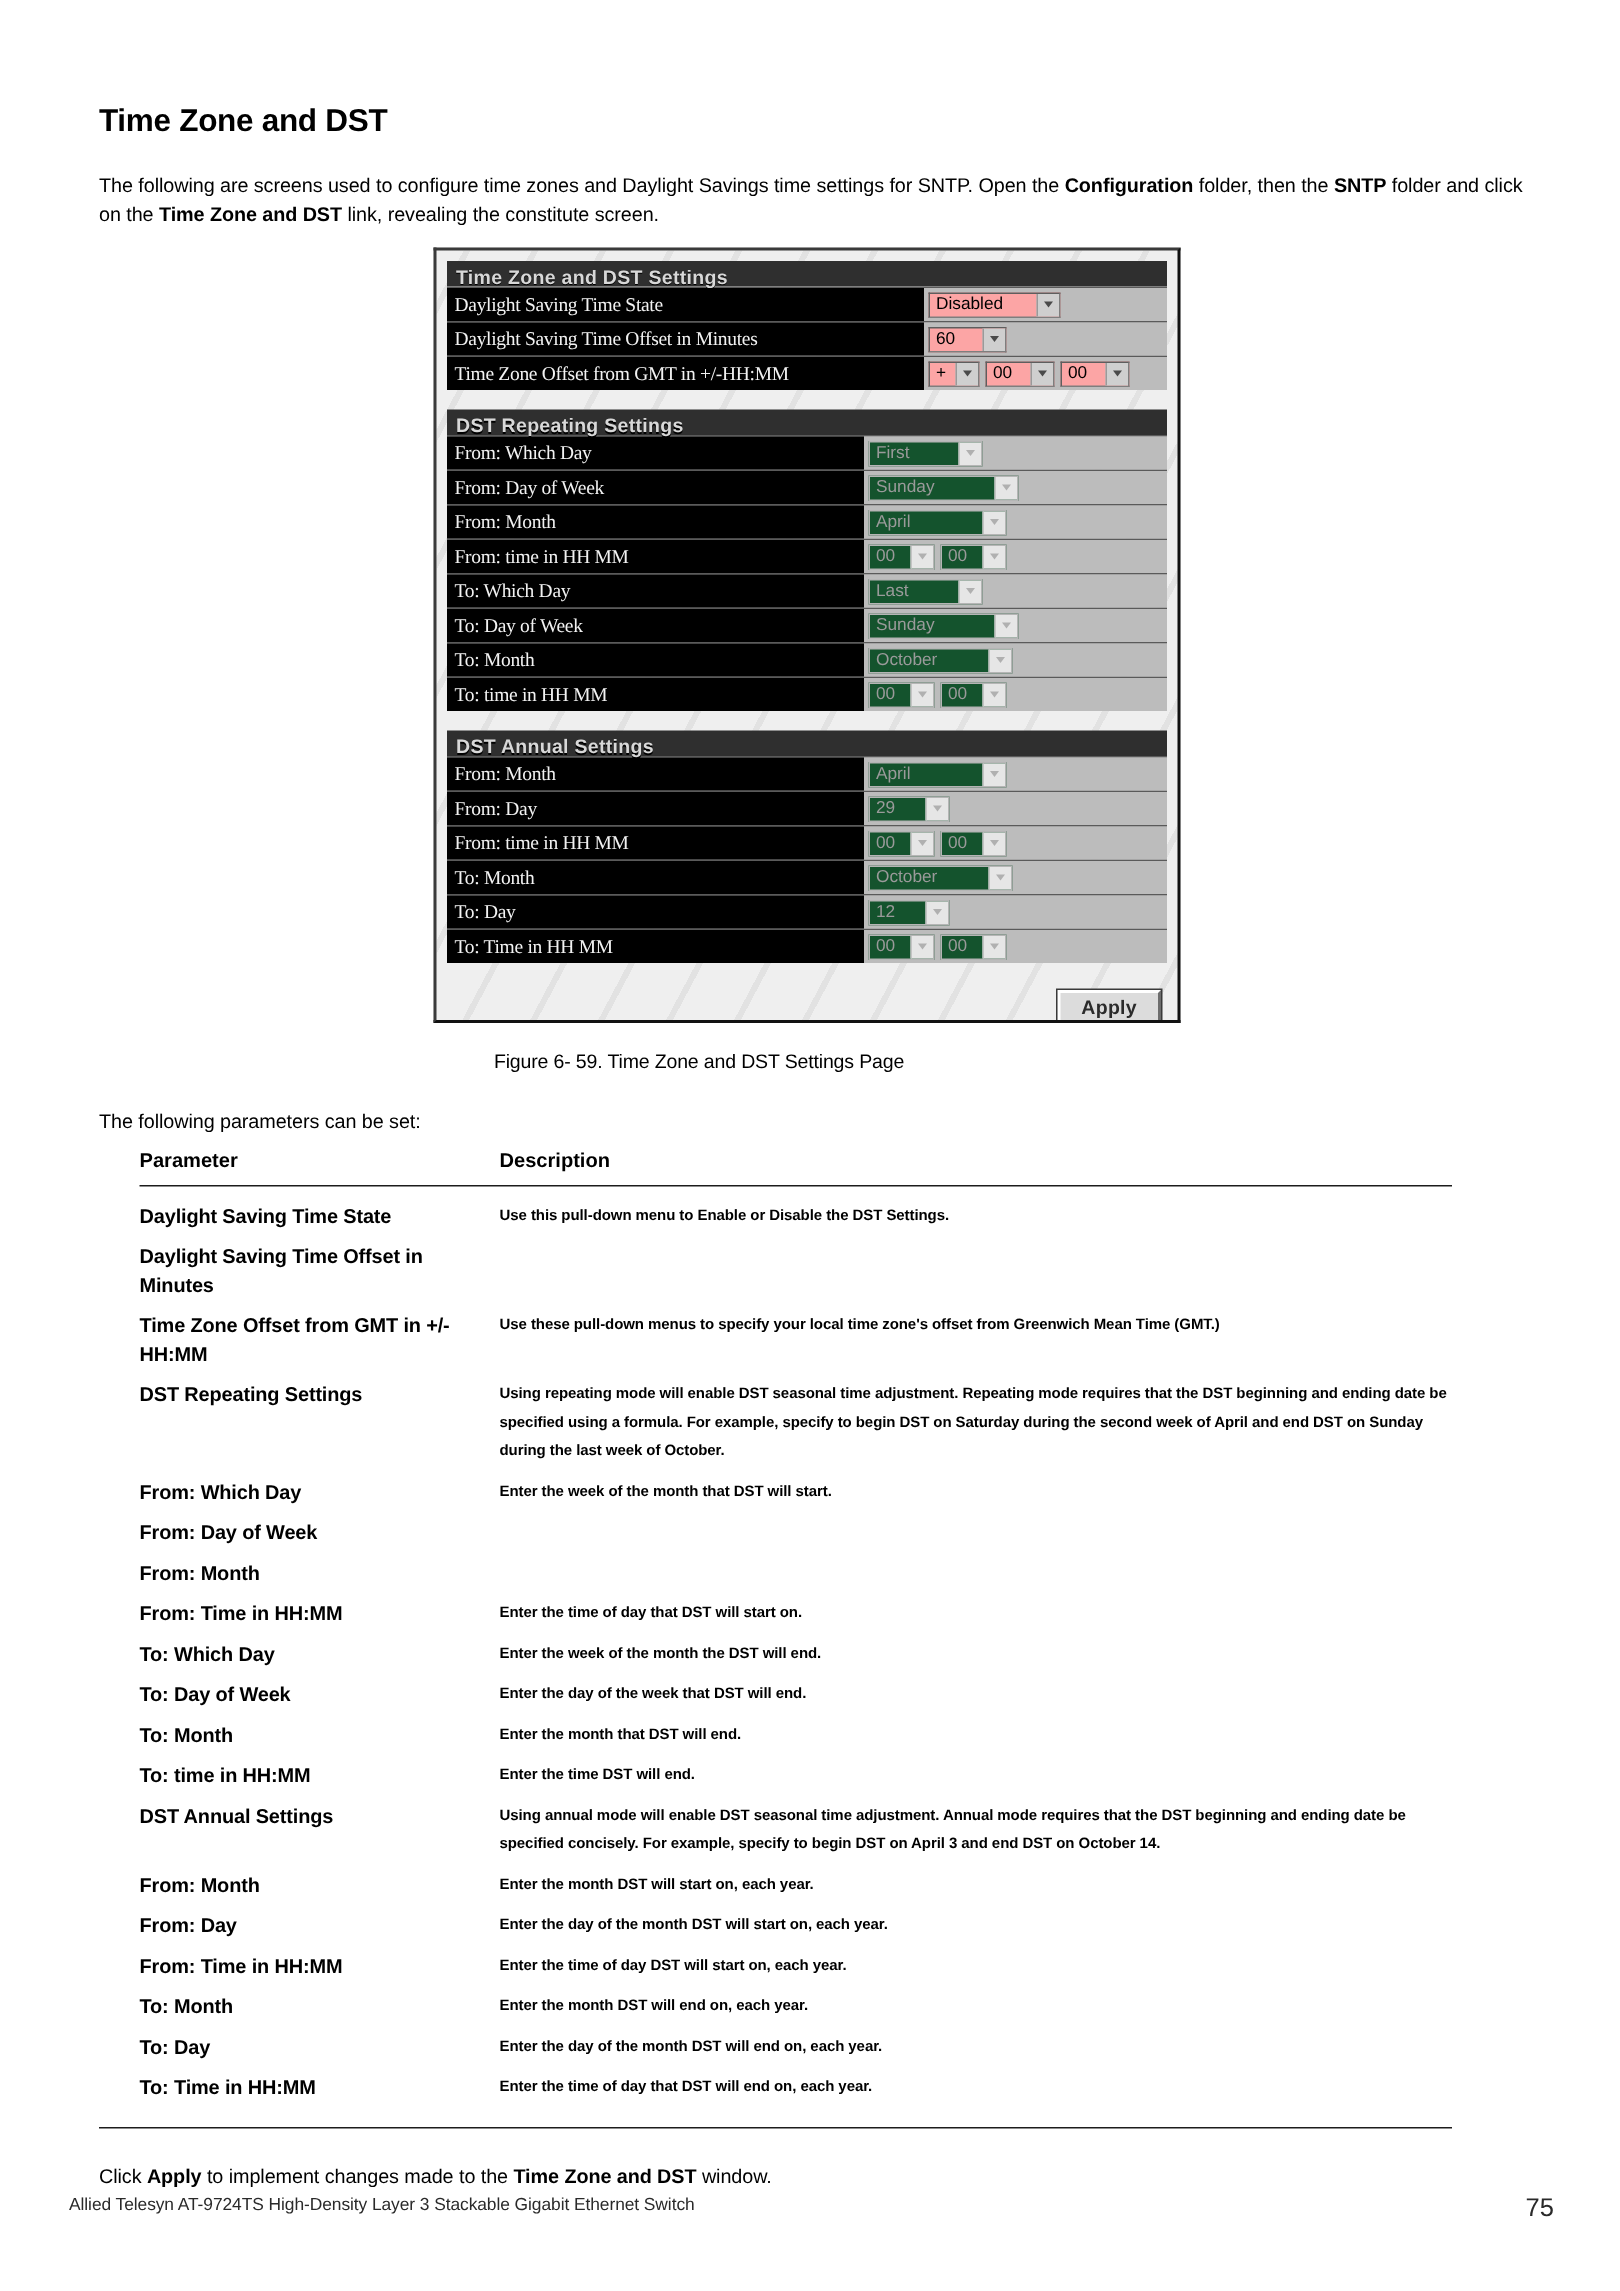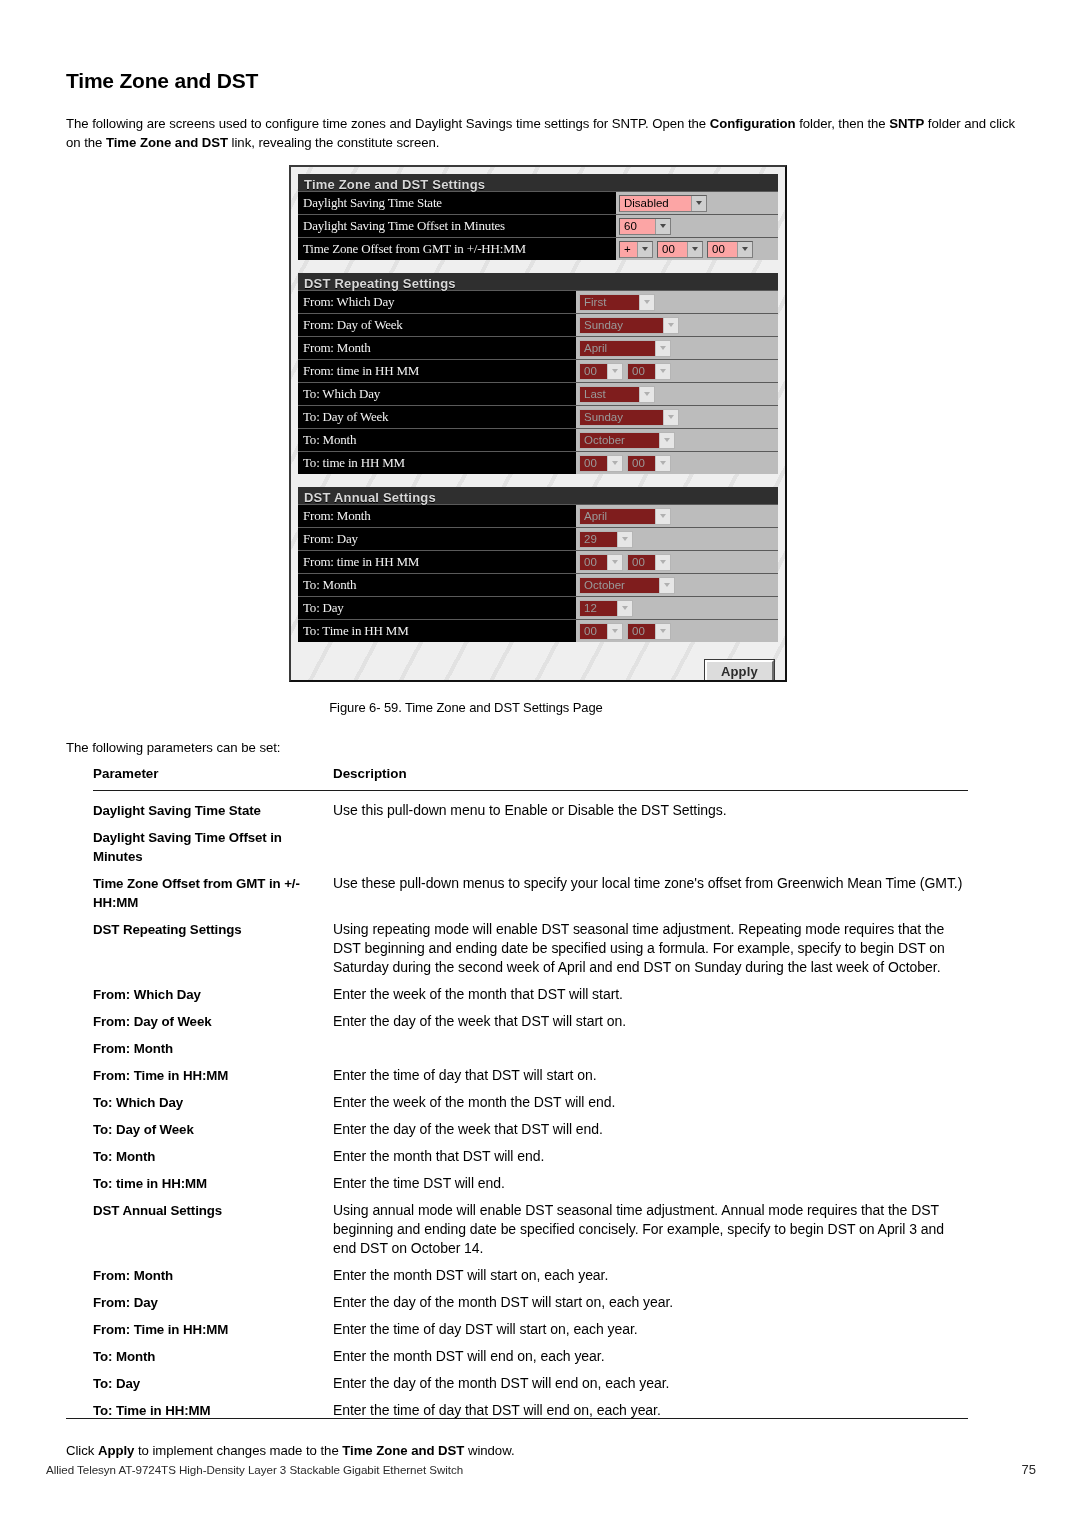--- a/index.html
+++ b/index.html
@@ -152,21 +152,21 @@
   .sel .arw::after {
     content: "";
     border-left: 3.5px solid transparent;
     border-right: 3.5px solid transparent;
     border-top: 4px solid #4a4a4a;
     display: block;
   }
 
   
   .sel.dis {
-    background: #7f1d1d;
+    background: #14532d;
     border-color: #b5b5b5;
     color: #9a9a9a;
   }
   .sel.dis .arw { background: #e6e6e6; border-left-color: #c4c4c4; }
   .sel.dis .arw::after { border-top-color: #b0b0b0; }
 
   .w-disabled { width: 88px; }
   .w-60       { width: 52px; }
   .w-sign     { width: 34px; }
   .w-num      { width: 46px; }
@@ -239,23 +239,24 @@
     margin-bottom: 8px;
     align-items: flex-start;
   }
   .ptable .trow .col-a {
     font-size: 13.3px;
     font-weight: bold;
     line-height: 19px;
     letter-spacing: -0.1px;
   }
   .ptable .trow .col-b {
-    font-size: 14px;
+    font-size: 10px;
     line-height: 19px;
     letter-spacing: -0.05px;
+    font-weight: bold;
   }
 
   .bottom-rule {
     position: absolute;
     left: 66px;
     top: 1418px;
     width: 902px;
     border-bottom: 1.6px solid #1c1c1c;
   }
 
@@ -273,21 +274,21 @@
     left: 46px;
     top: 1463px;
     font-size: 11.6px;
     color: #2a2a2a;
     letter-spacing: -0.05px;
   }
   .footer-right {
     position: absolute;
     right: 44px;
     top: 1462px;
-    font-size: 13px;
+    font-size: 17px;
     color: #2a2a2a;
   }
 </style>
 </head>
 <body>
 
 <div class="page">
 
   <h1 class="page-title">Time Zone and DST</h1>
 
@@ -514,21 +515,20 @@
         <div class="trow">
           <div class="col-a">DST Repeating Settings</div>
           <div class="col-b">Using repeating mode will enable DST seasonal time adjustment. Repeating mode requires that the DST beginning and ending date be specified using a formula. For example, specify to begin DST on Saturday during the second week of April and end DST on Sunday during the last week of October.</div>
         </div>
         <div class="trow">
           <div class="col-a">From: Which Day</div>
           <div class="col-b">Enter the week of the month that DST will start.</div>
         </div>
         <div class="trow">
           <div class="col-a">From: Day of Week</div>
-          <div class="col-b">Enter the day of the week that DST will start on.</div>
         </div>
         <div class="trow">
           <div class="col-a">From: Month</div>
         </div>
         <div class="trow">
           <div class="col-a">From: Time in HH:MM</div>
           <div class="col-b">Enter the time of day that DST will start on.</div>
         </div>
         <div class="trow">
           <div class="col-a">To: Which Day</div>

